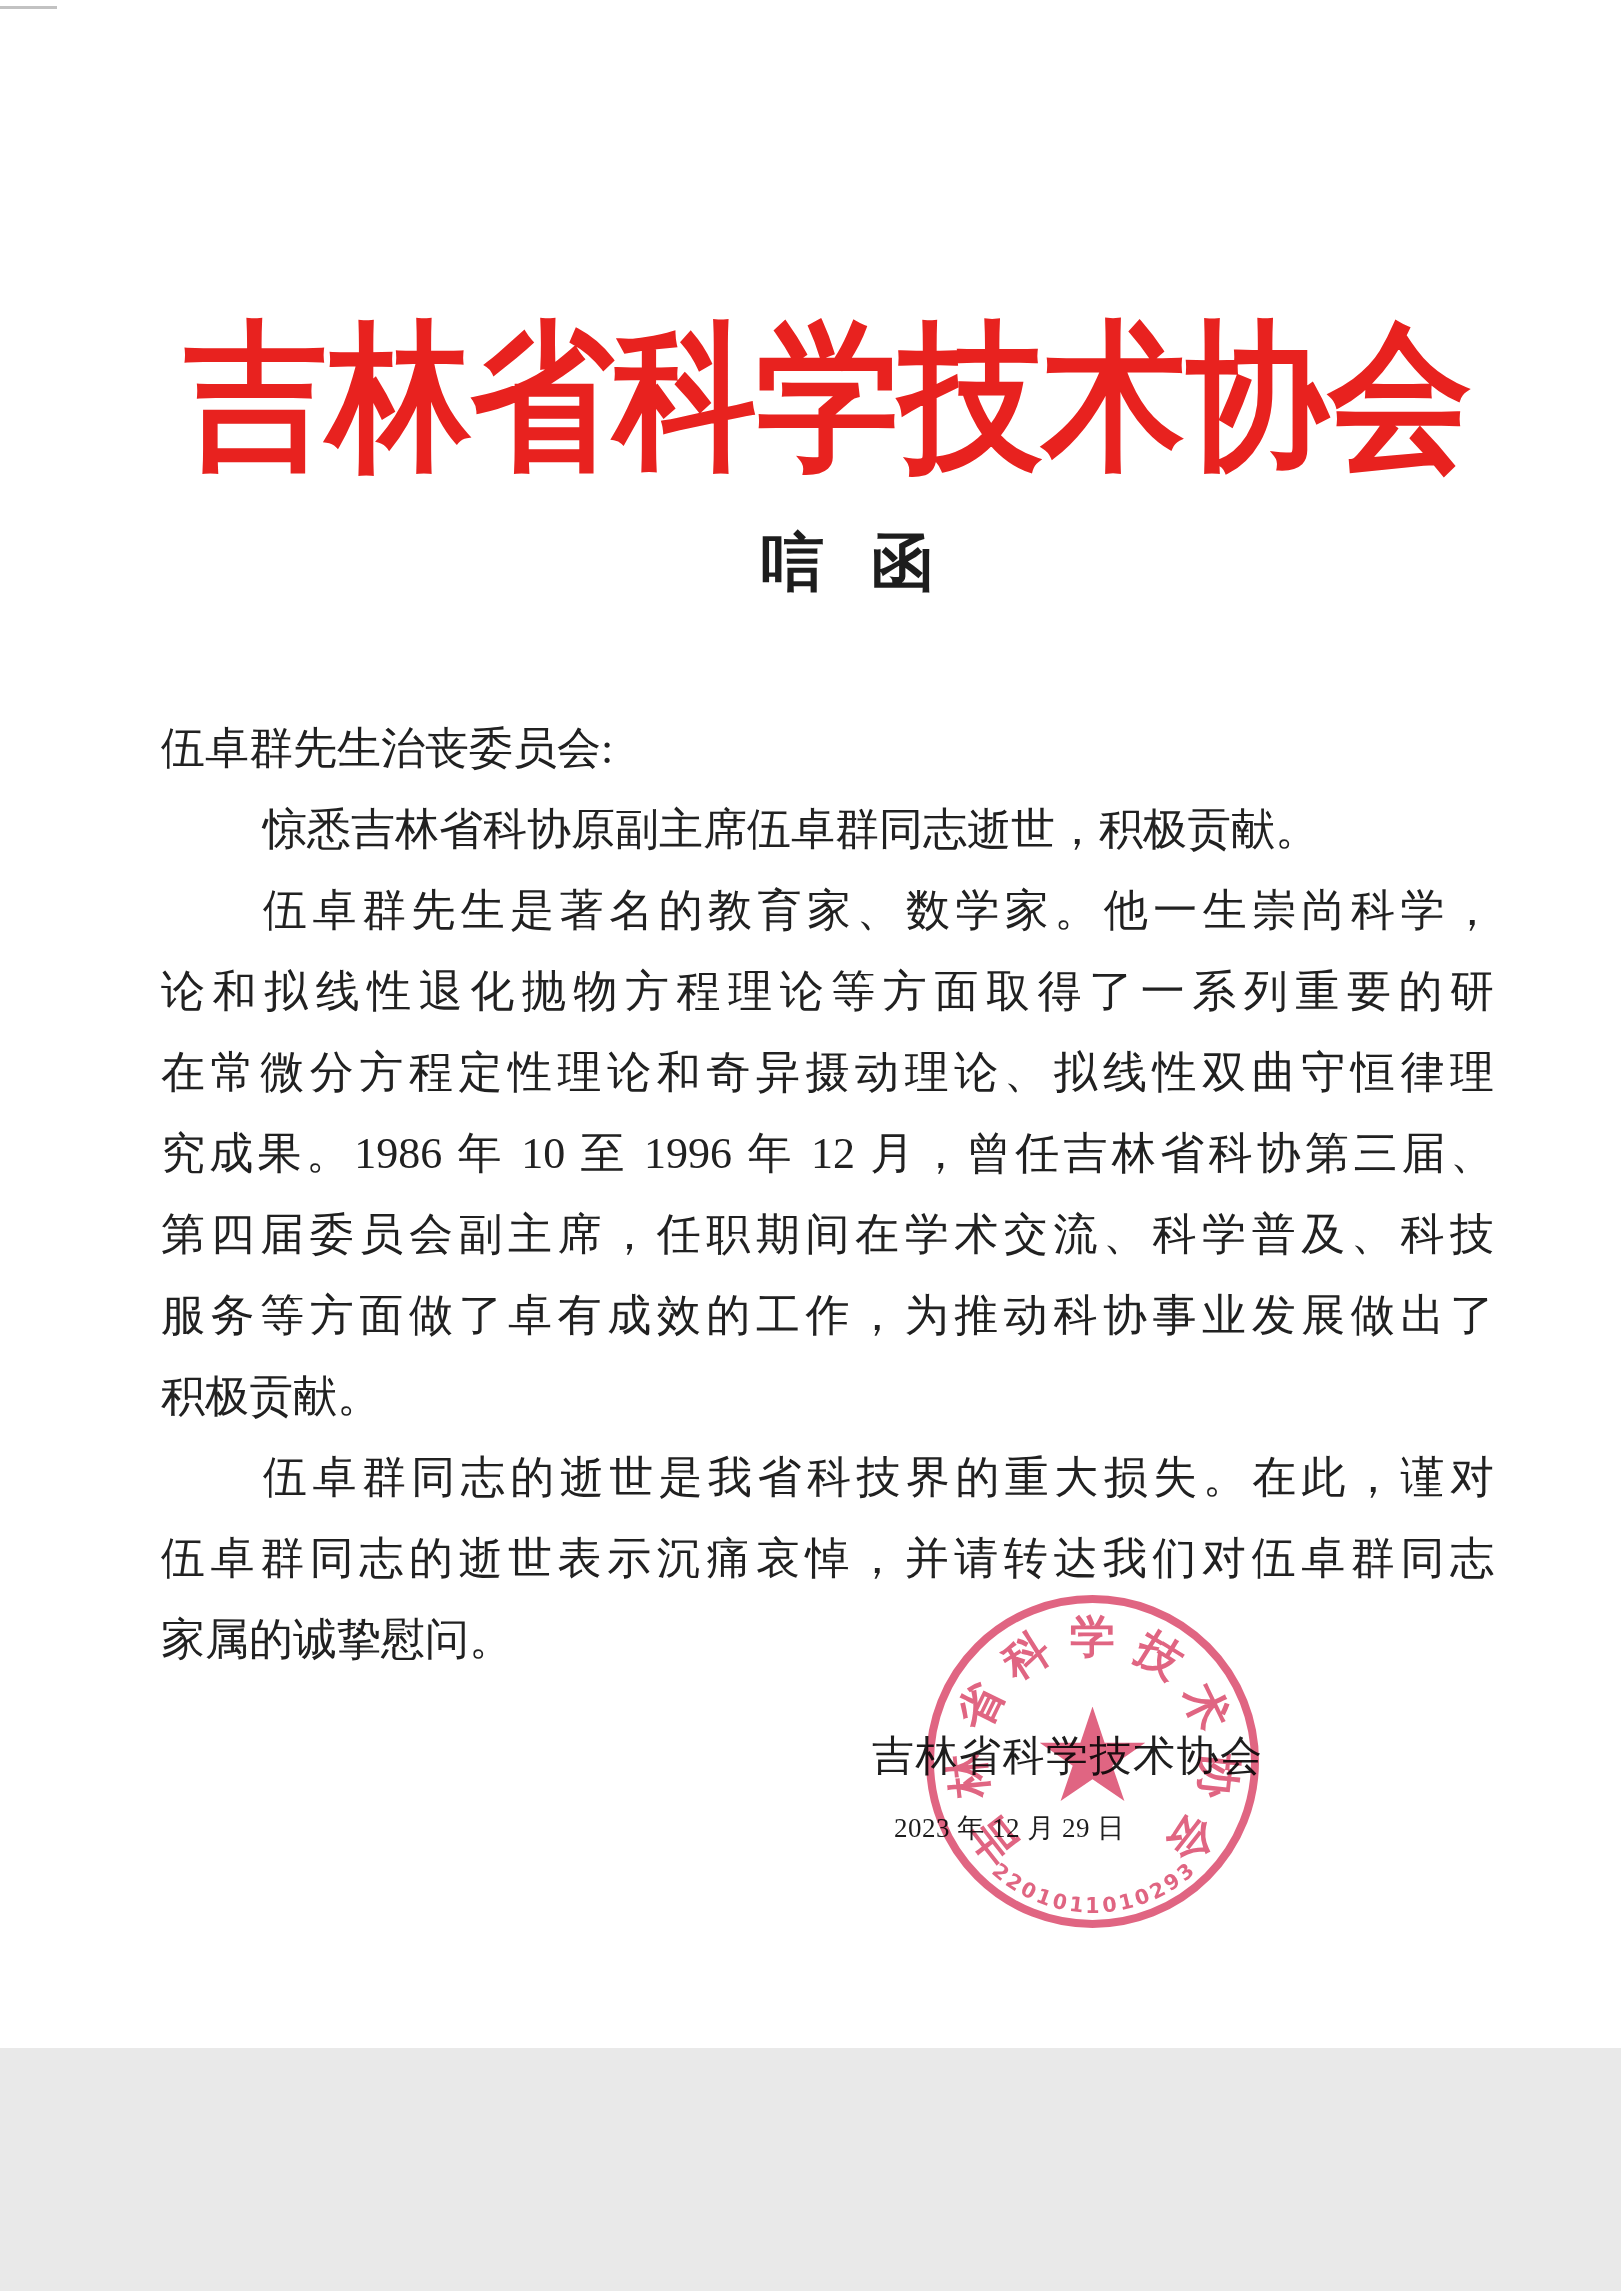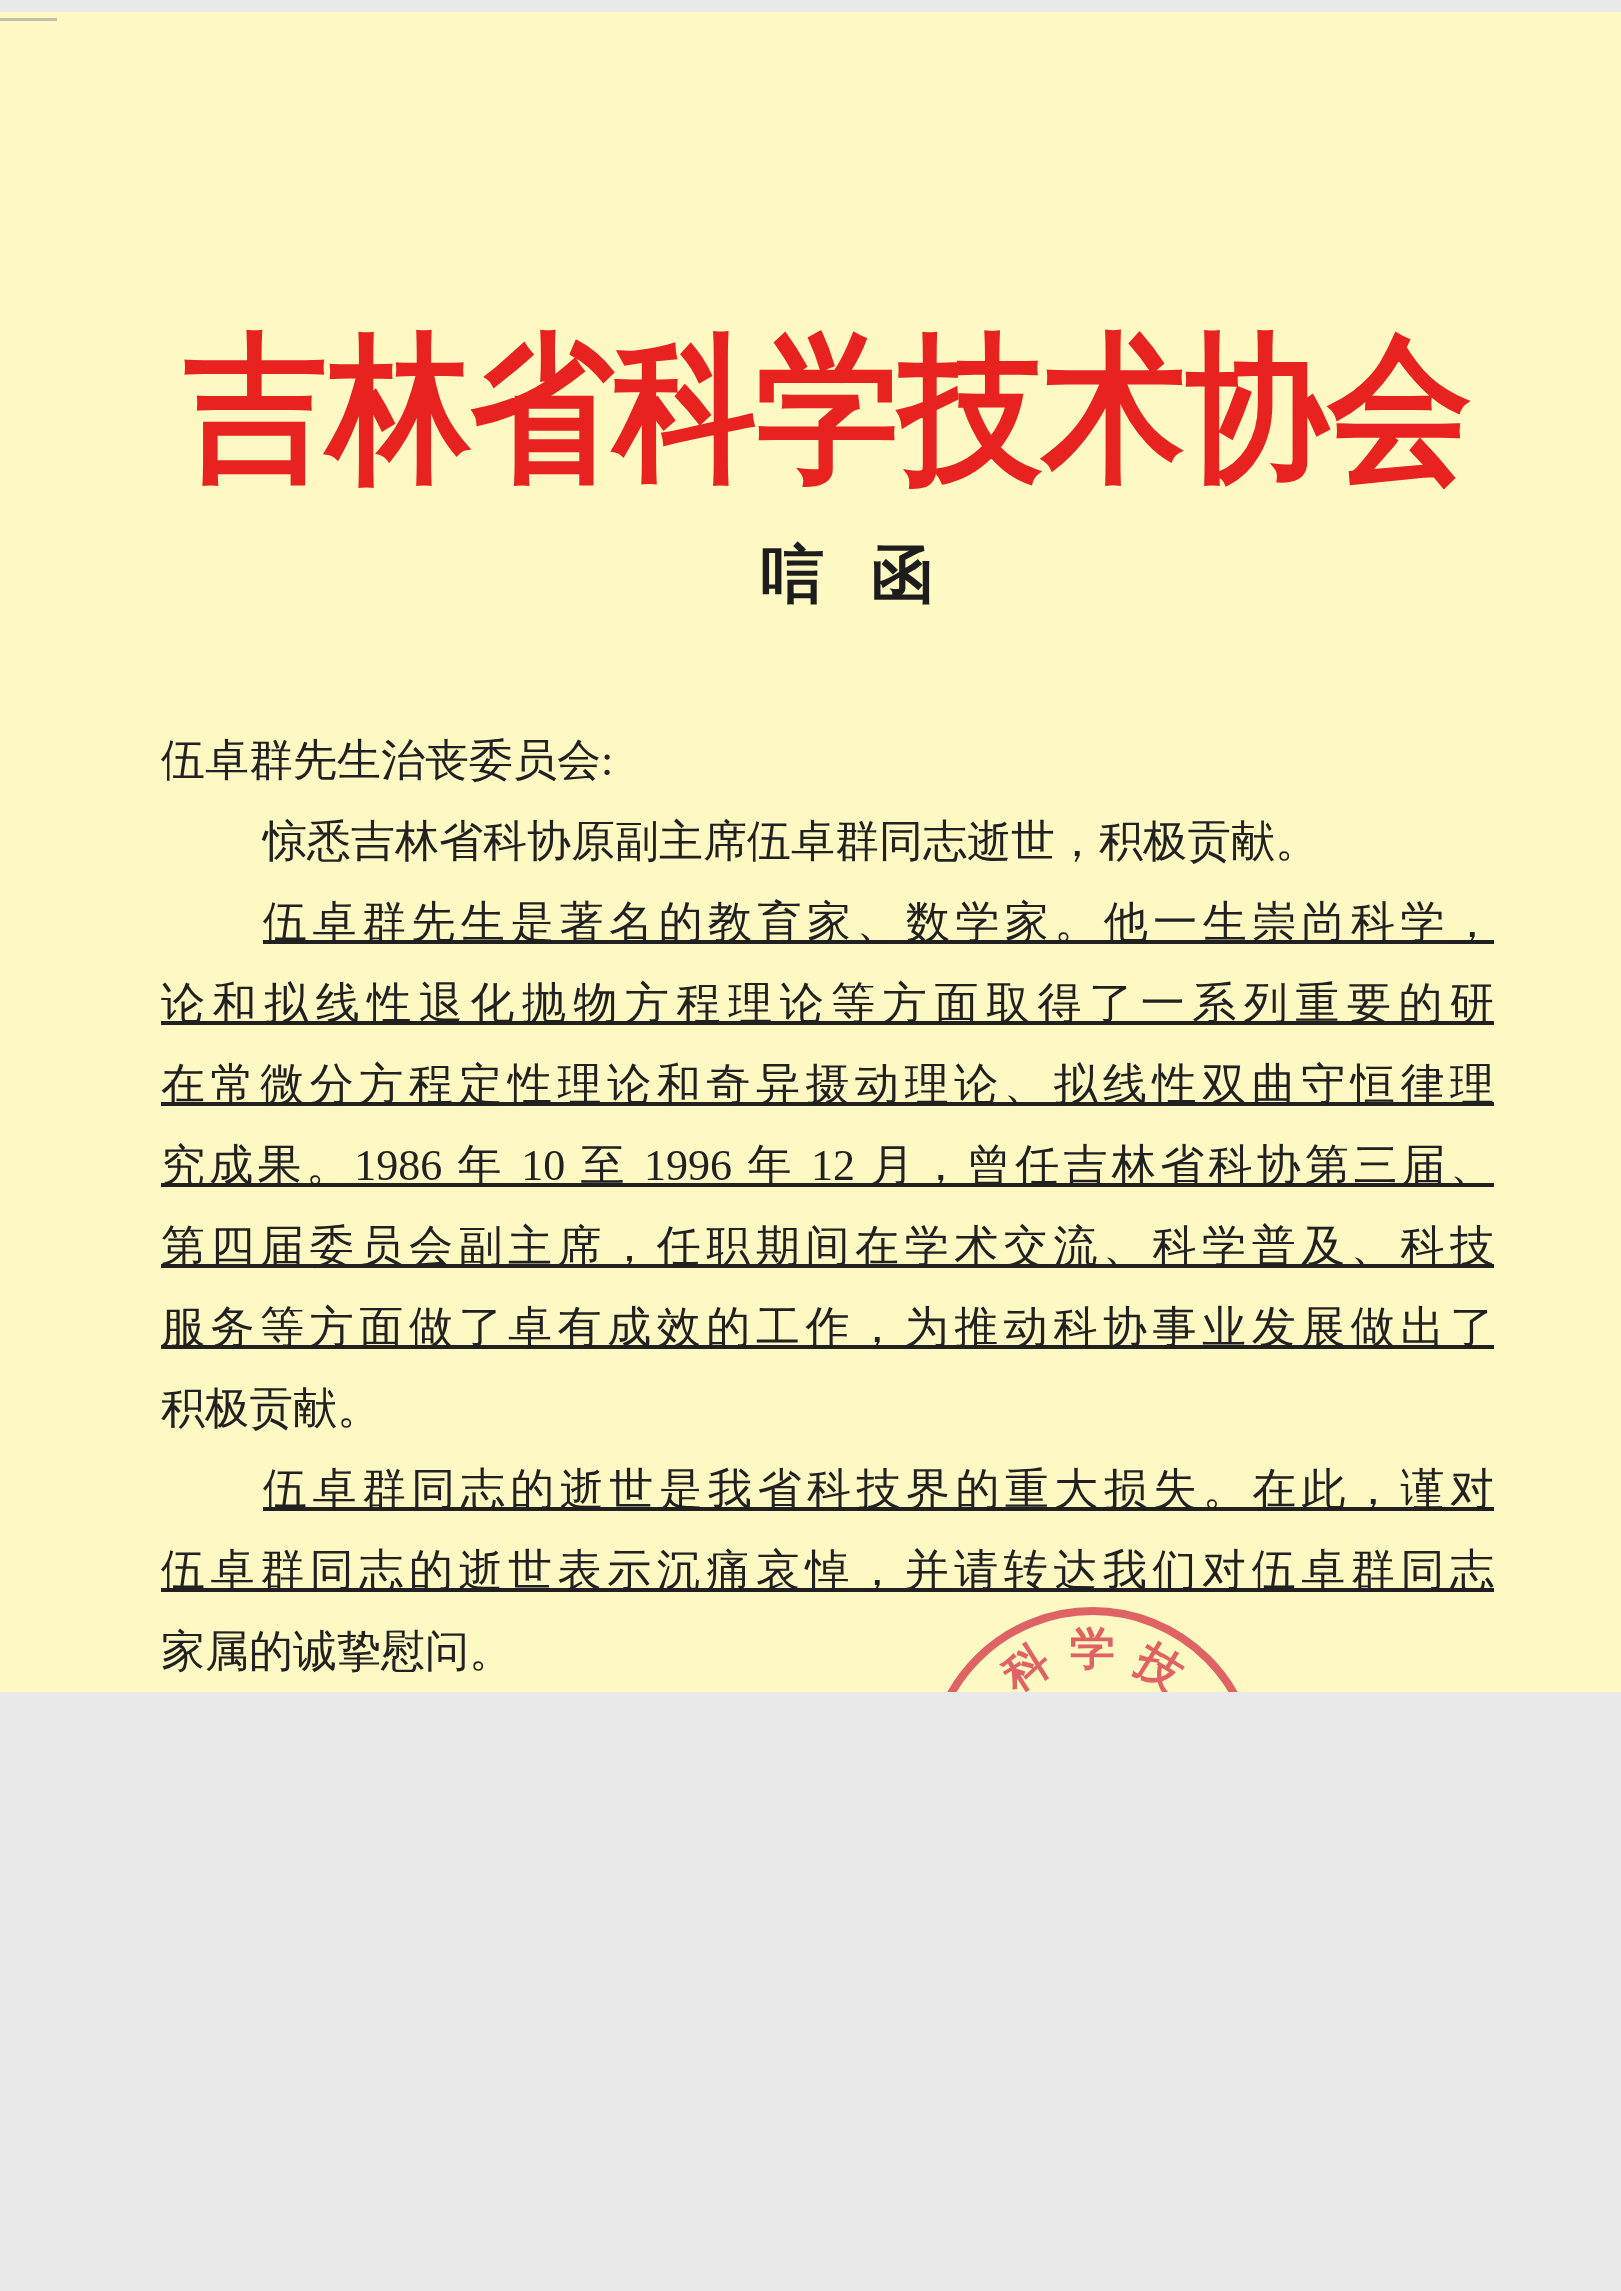--- a/index.html
+++ b/index.html
@@ -1,20 +1,20 @@
 <!DOCTYPE html>
 <html><head>
 <meta charset="utf-8">
 <style>
   html,body{margin:0;padding:0;background:#e9e9e9;}
   .page{
     position:relative;
-    width:1621px;height:1680px;
-    margin:12px auto;
-    background:#fef9c3;
+    width:1621px;height:2048px;
+    margin:0 auto;
+    background:#ffffff;
     overflow:hidden;
     font-family:"Liberation Serif","DejaVu Serif",serif;
   }
   
   .org-title{
     position:absolute;
     top:319px;left:0;width:100%;
     text-align:center;
     font-size:143px;
     line-height:143px;
@@ -41,21 +41,20 @@
     font-size:44px;
     line-height:81px;
     color:#212121;
     letter-spacing:0;
   }
   .line{white-space:nowrap;}
   .line.just{
     white-space:normal;
     text-align:justify;
     text-align-last:justify;
-    text-decoration:underline;
   }
   .line.indent{text-indent:102px;}
   
   .sig-org{
     position:absolute;top:1735px;left:872px;
     font-size:42px;line-height:42px;color:#1e1e1e;
     letter-spacing:1.5px;white-space:nowrap;
   }
   .sig-date{
     position:absolute;top:1808px;left:894px;

